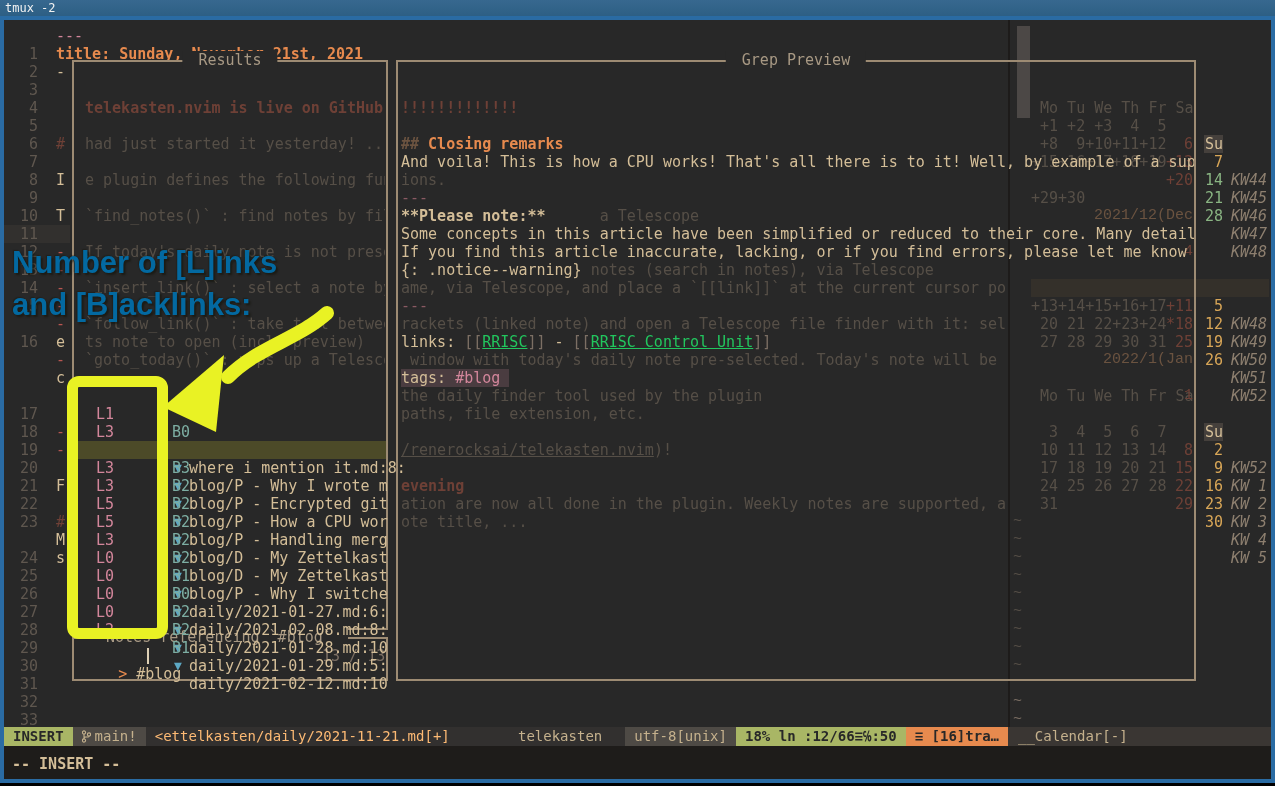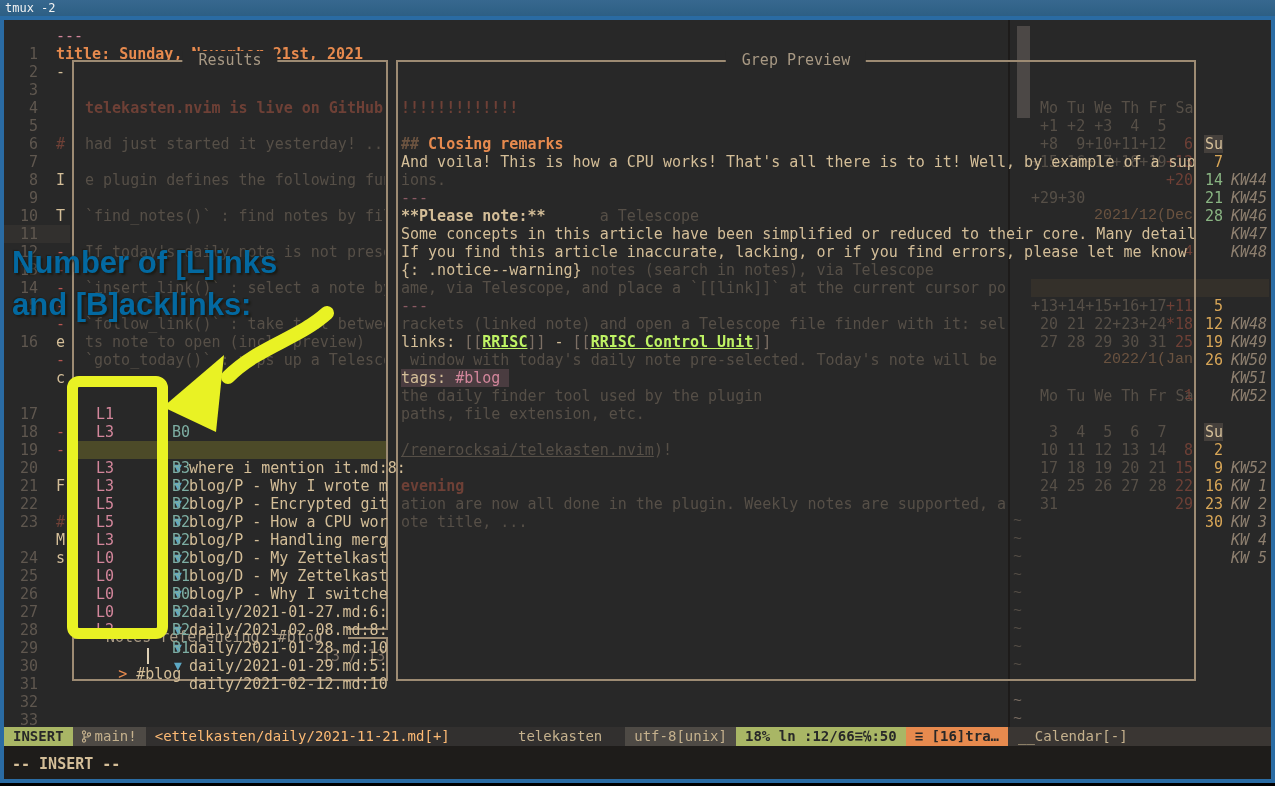--- a/index.html
+++ b/index.html
@@ -8,21 +8,21 @@
   .row{position:absolute;white-space:pre;font-family:"DejaVu Sans Mono",monospace;font-size:15px;line-height:18px;height:18px;}
   
   #titlebar{left:0;top:0;width:1275px;height:16px;background:linear-gradient(#3e74995e,#2d5f84) , #336189;background-color:#336189;color:#f2f2f2;font-family:"DejaVu Sans Mono",monospace;font-size:12px;line-height:16px;padding-left:5px;z-index:2;}
   #frame{left:0;top:16px;width:1275px;height:767px;background:#2a6ba3;z-index:0;}
   #term{left:4px;top:20px;width:1267px;height:759px;background:#282828;z-index:1;}
   #cursorline-band{left:4px;top:225px;width:66px;height:18px;background:#32302e;z-index:2;}
   
   .fg{color:#d4be98}.dim{color:#564f47}.dimred{color:#6e4036}.b{font-weight:bold}
   .red{color:#b85651}.pink{color:#d3869b}.orange{color:#e78a4e}
   .pinkdim{color:#8a5a63}.gray{color:#7c6f64}
-  .link{color:#bef264;font-weight:bold;text-decoration:underline}
+  .link{color:#22c55e;font-weight:normal;text-decoration:underline}
   .u{text-decoration:underline}.org{color:#d8a657}.teal{color:#89b482}
   .hl{background:#4a3c40}.hdr{background:#45403c;color:#d4be98}
   .dim-org{color:#6b5340}.cur{color:#c8b99a}
   
   .win{position:absolute;border:2px solid #9d8b73;z-index:5;}
   .wtitle{position:absolute;top:-11px;background:#282828;color:#a89984;padding:0 7px;font-family:"DejaVu Sans Mono",monospace;font-size:15px;line-height:18px;z-index:6;white-space:pre;}
   
   #margin-rows .mrow{left:12px;width:54px;z-index:3;}
   .mnum{position:absolute;left:0;width:26px;text-align:right;color:#5f574f;}
   .mmark{position:absolute;left:44px;}

